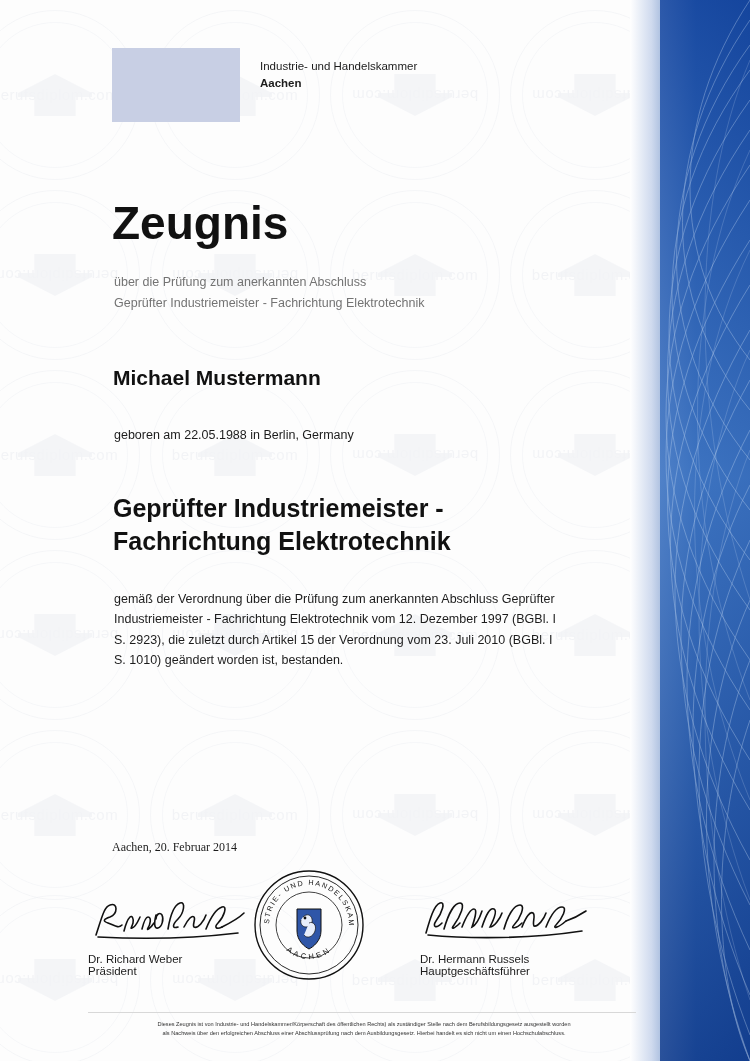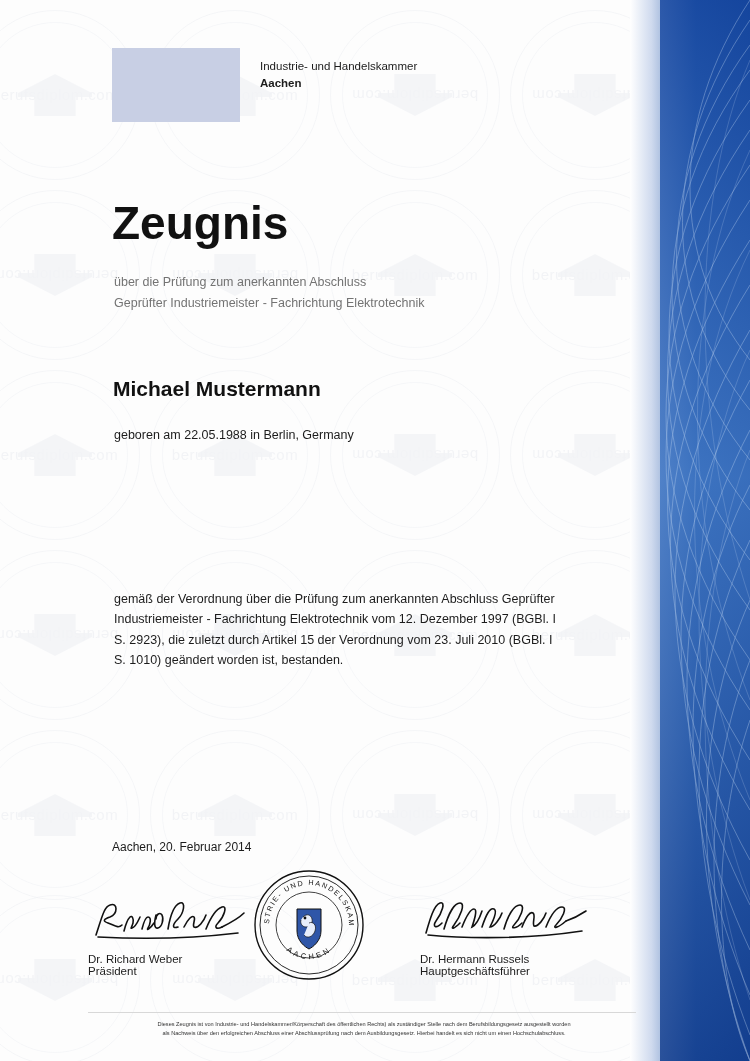--- a/index.html
+++ b/index.html
@@ -128,21 +128,20 @@
     color: #737373;
   }
 
   .recipient {
     position: absolute;
     left: 113px;
     top: 366px;
     font-size: 21px;
     font-weight: bold;
     color: #111;
-    margin-top: 11px;
   }
 
   .birth {
     position: absolute;
     left: 114px;
     top: 425px;
     font-size: 12.5px;
     line-height: 1.75;
     color: #1c1c1c;
     text-align: right;
@@ -167,20 +166,21 @@
     line-height: 1.62;
     color: #1c1c1c;
   }
 
   .place-date {
     position: absolute;
     left: 112px;
     top: 840px;
     font-size: 12px;
     color: #1c1c1c;
+    font-family: Liberation Serif, serif;
   }
 
   
   .sig-left {
     position: absolute;
     left: 88px;
     top: 895px;
     width: 220px;
   }
   .sig-right {
@@ -482,20 +482,24 @@
       <div>über die Prüfung zum anerkannten Abschluss</div>
       <div>Geprüfter Industriemeister - Fachrichtung Elektrotechnik</div>
     </div>
 
     <div class="recipient">Michael Mustermann</div>
 
     <div class="birth">
       <div>geboren am 22.05.1988 in Berlin, Germany</div>
     </div>
 
+    <div class="degree">
+      <div>Geprüfter Industriemeister -</div>
+      <div>Fachrichtung Elektrotechnik</div>
+    </div>
 
     <div class="legal">gemäß der Verordnung über die Prüfung zum anerkannten Abschluss Geprüfter Industriemeister - Fachrichtung Elektrotechnik vom 12. Dezember 1997 (BGBl. I S. 2923), die zuletzt durch Artikel 15 der Verordnung vom 23. Juli 2010 (BGBl. I S. 1010) geändert worden ist, bestanden.</div>
 
     <div class="place-date">Aachen, 20. Februar 2014</div>
 
     <div class="sig-left">
       <svg class="sig-img" width="160" height="48" viewBox="0 0 160 48">
         <g fill="none" stroke="#111" stroke-width="1.6" stroke-linecap="round">
           <path d="M8 40 C 14 22, 16 12, 22 10 C 30 7, 30 19, 22 22 C 16 24, 14 26, 20 28 C 26 30, 30 34, 34 30"></path>
           <path d="M36 36 C 38 28, 40 24, 42 22 C 44 20, 46 24, 45 28 C 44 32, 42 34, 44 33 C 48 32, 50 26, 52 22"></path>

